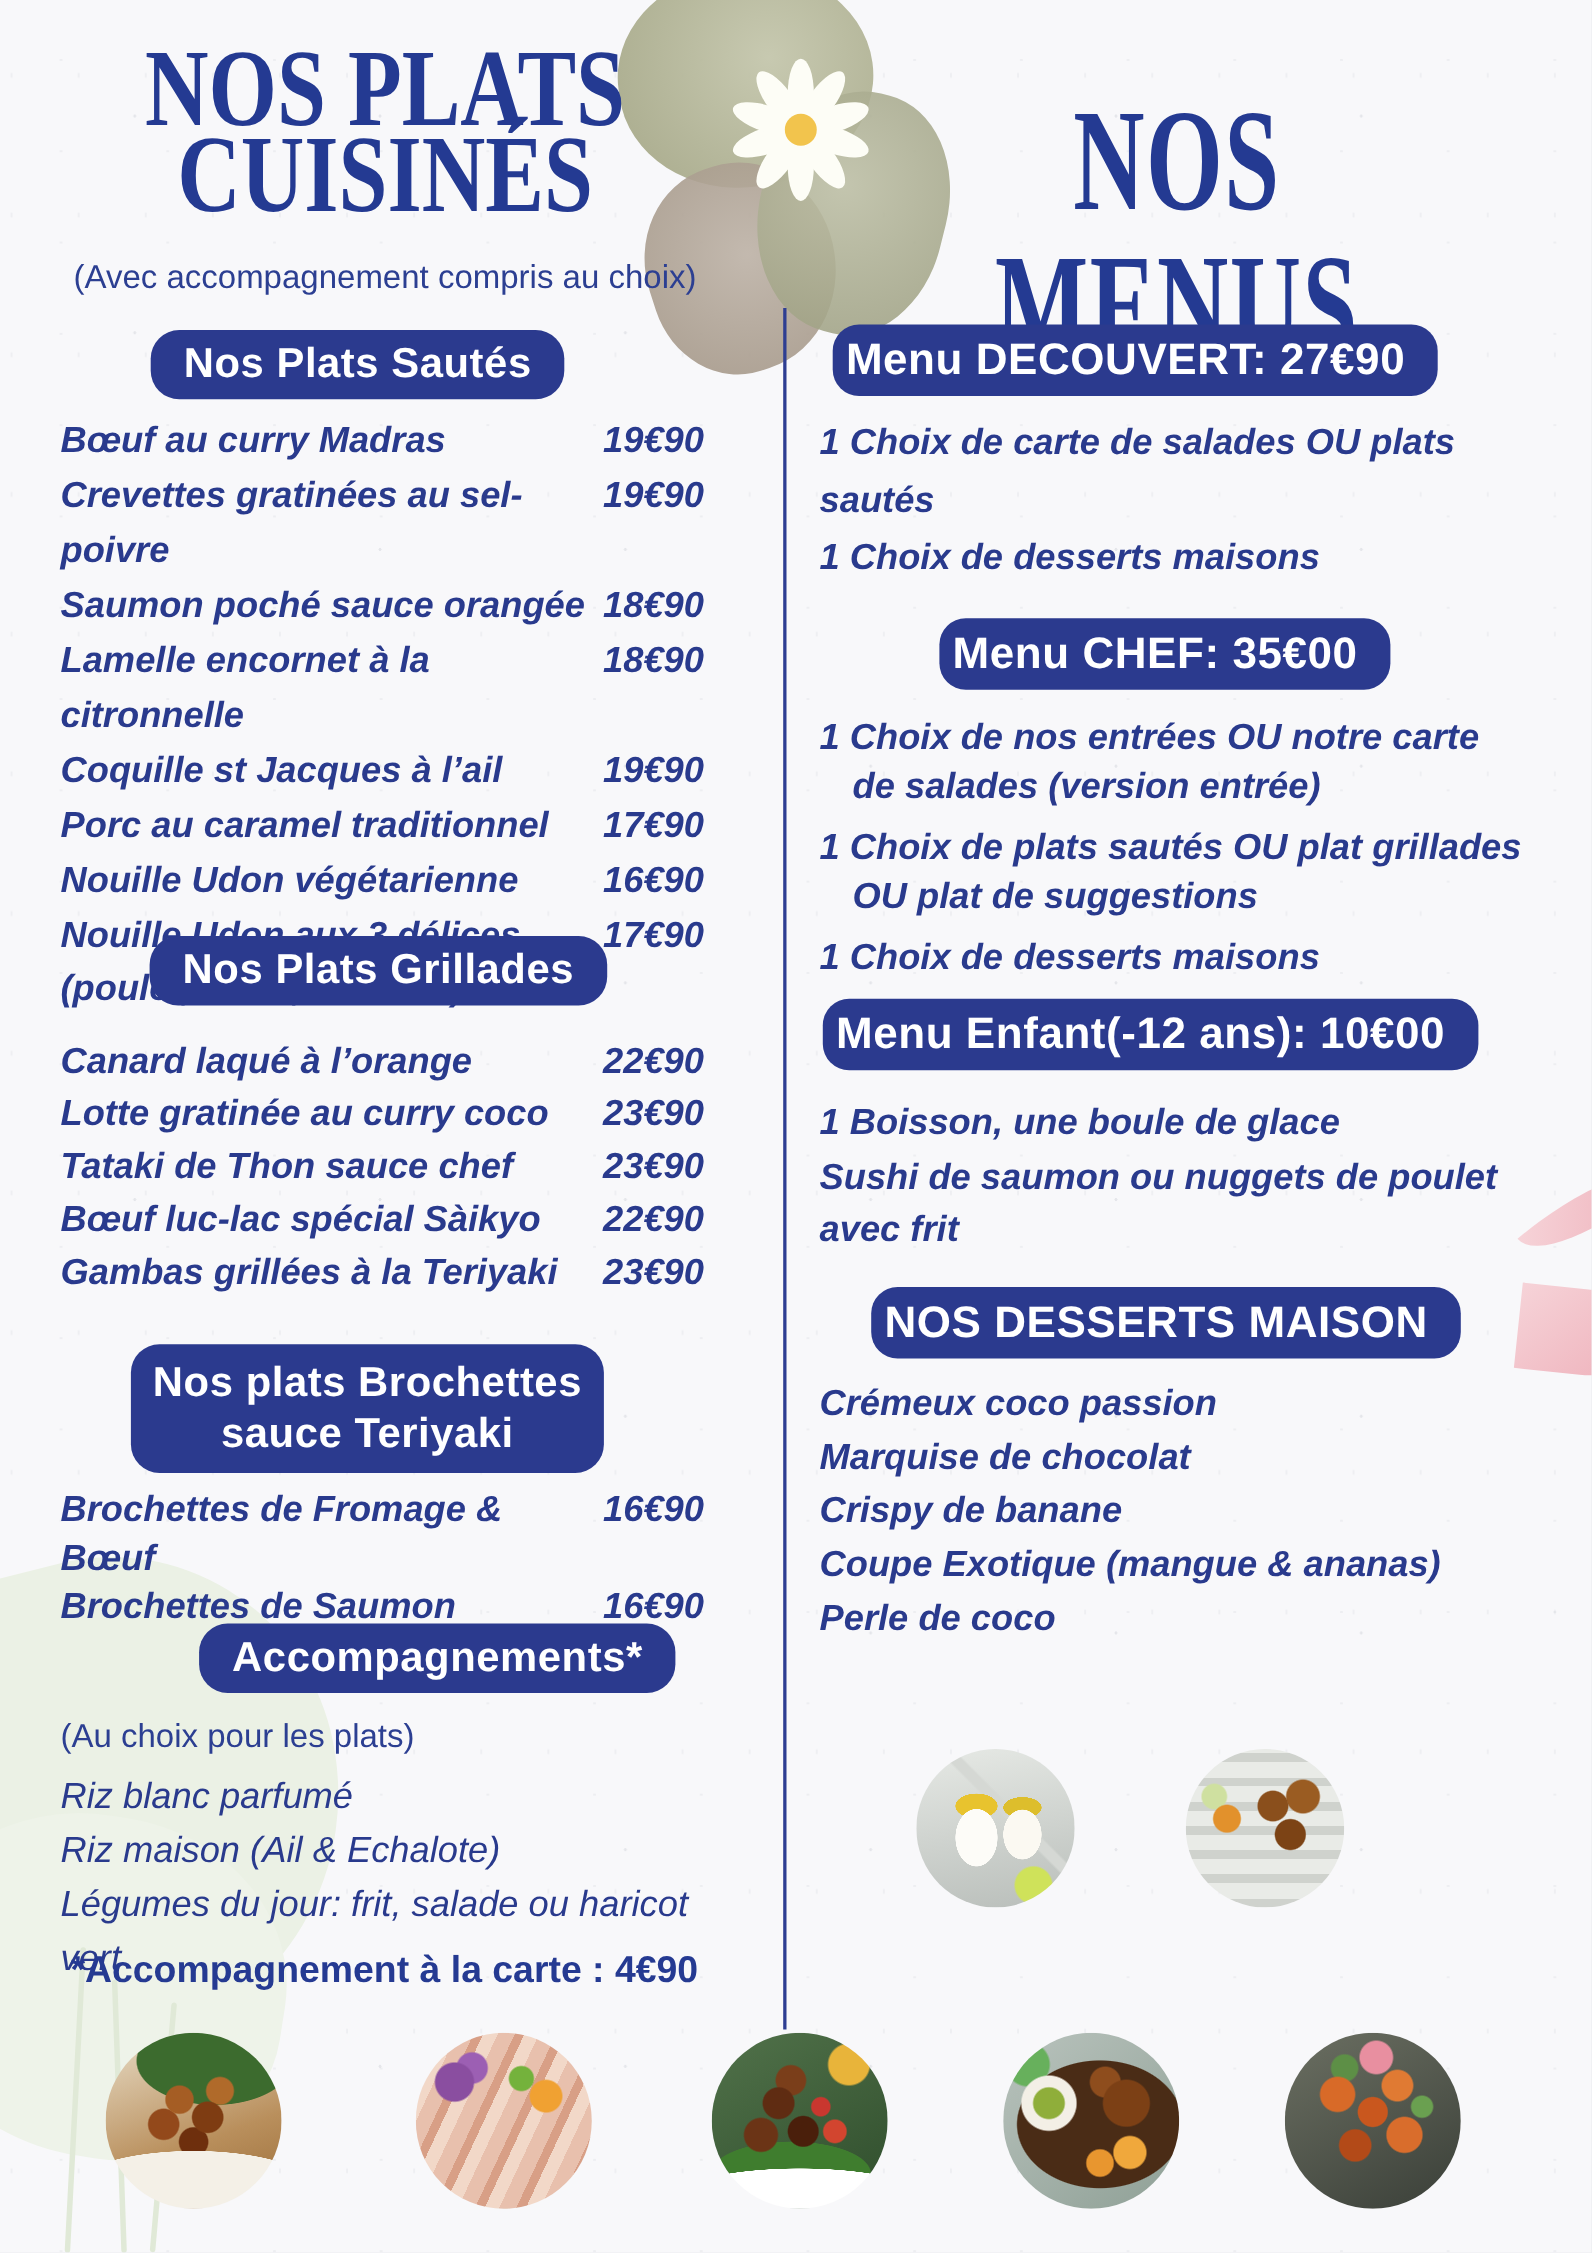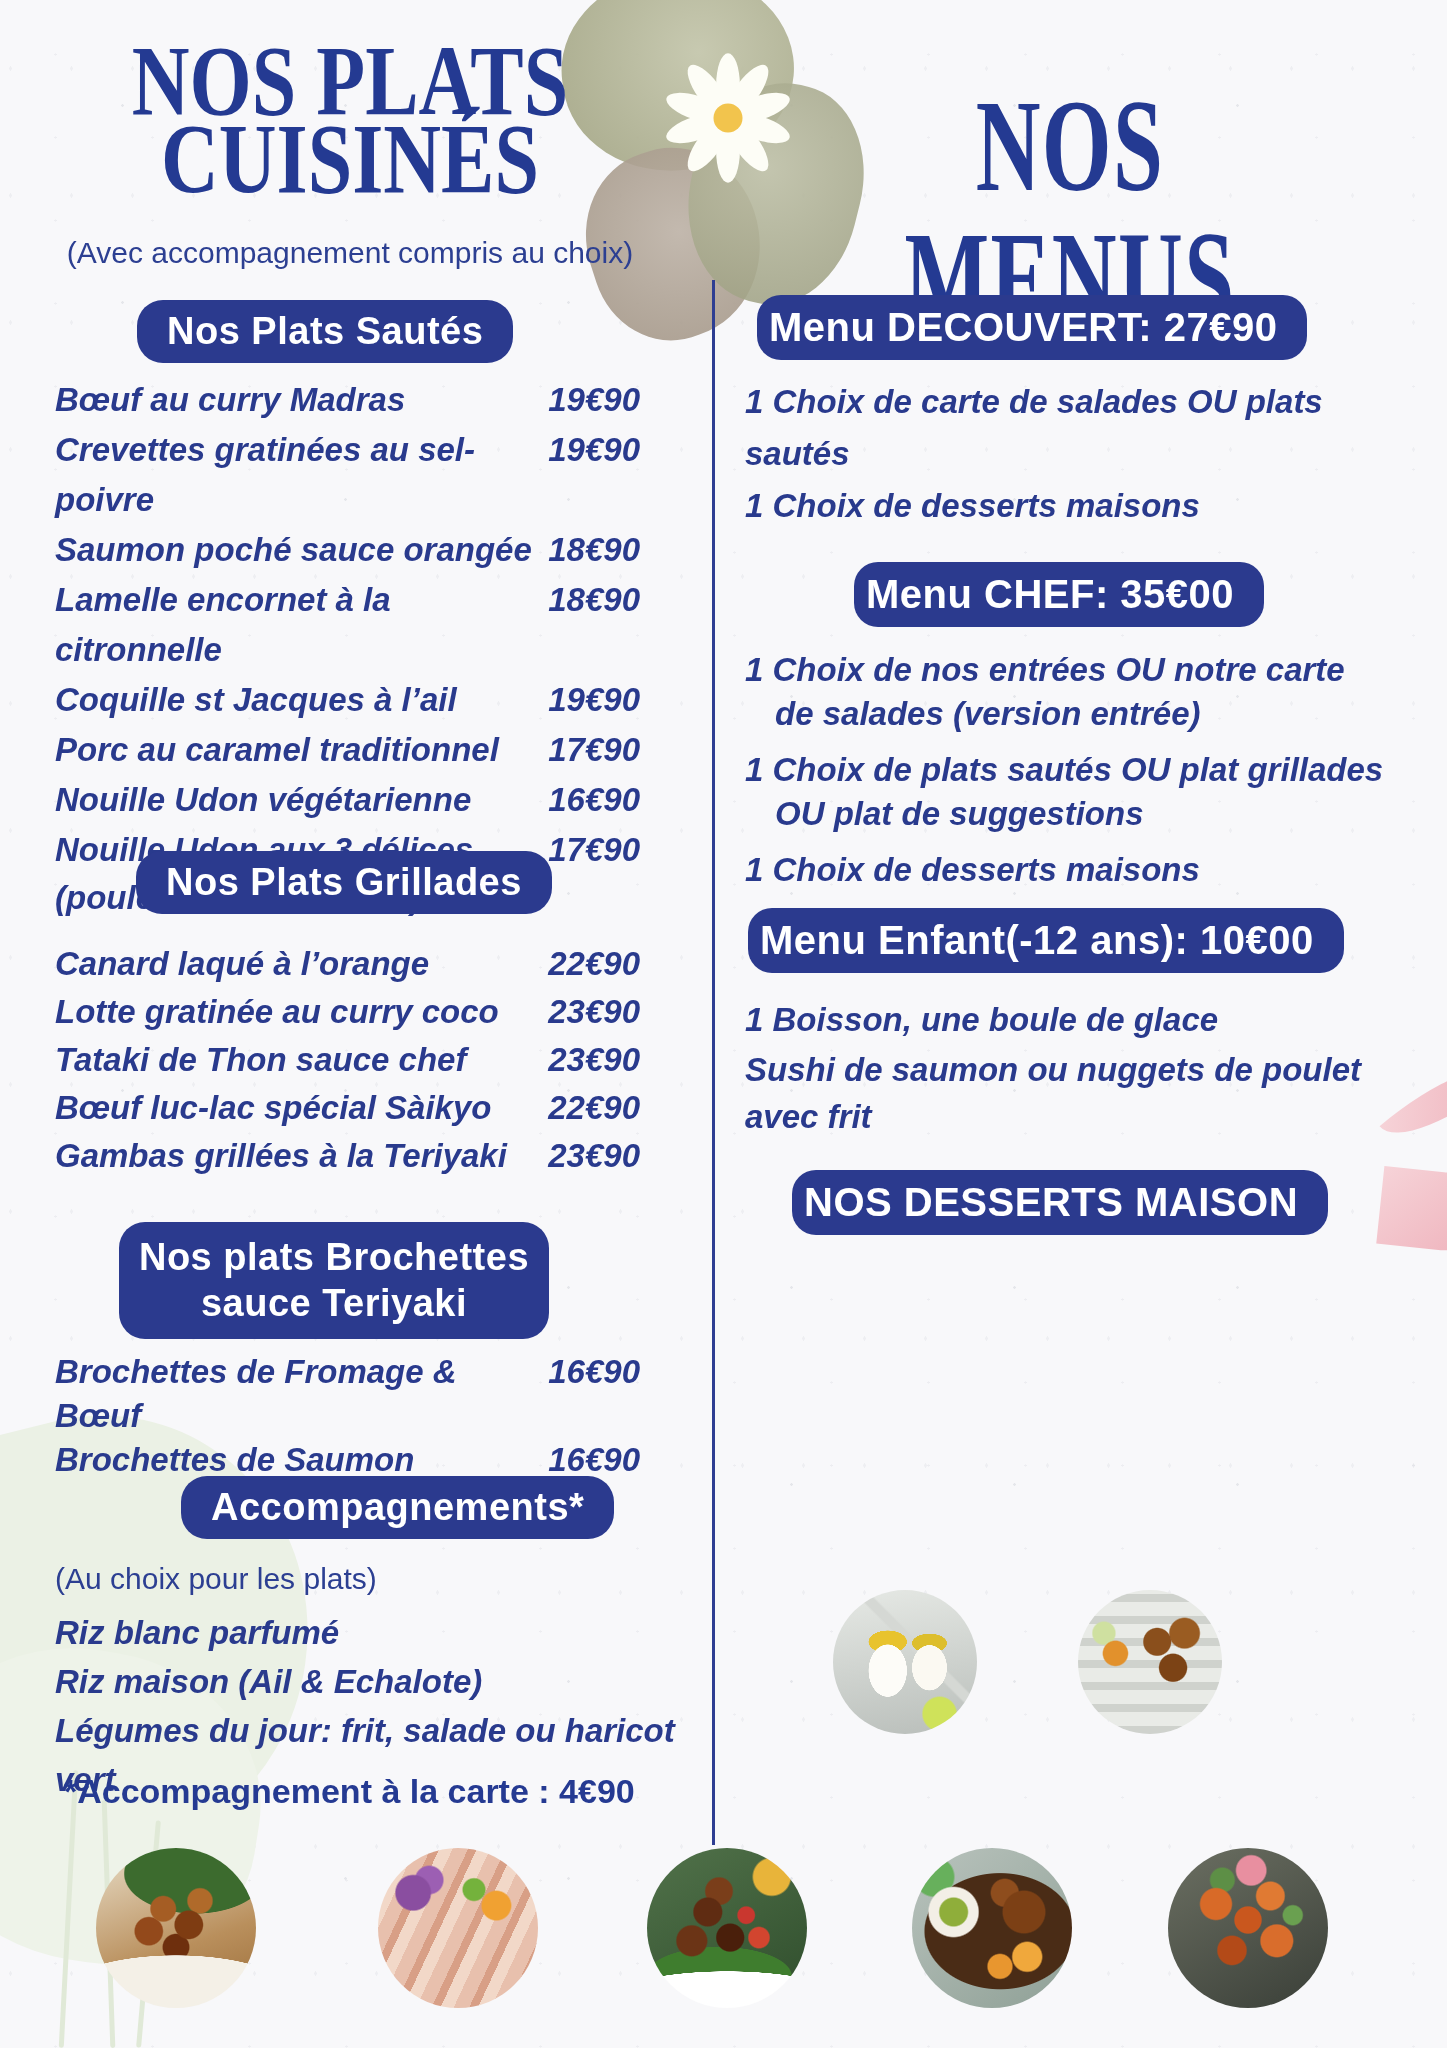--- a/index.html
+++ b/index.html
@@ -45,21 +45,21 @@
     border-radius:26px;padding:10px 30px;font-size:38px;letter-spacing:.5px;white-space:nowrap;}
   .pill-2line{white-space:normal;text-align:center;line-height:1.22;padding:12px 0;}
   .pill-r{font-size:40px;border-radius:24px;padding-left:12px;}
   .list{position:absolute;left:55px;width:585px;color:#293a8d;}
   .row{display:flex;justify-content:space-between;align-items:baseline;
     font-style:italic;font-weight:700;font-size:33px;}
   .lh50 .row{line-height:50px;} .lh48 .row{line-height:48px;} .lh44 .row{line-height:44px;}
   .subnote{font-style:italic;font-weight:700;font-size:33px;line-height:46px;}
   .centered-note{position:absolute;left:55px;width:585px;text-align:left;color:#2c3f92;font-size:30px;}
   .plain-list{position:absolute;left:55px;width:620px;color:#293a8d;
-    font-style:italic;font-weight:700;font-size:33px;}
+    font-style:italic;font-weight:400;font-size:33px;}
   .plain-list div{line-height:49px;}
   .footnote{position:absolute;left:64px;top:1772px;color:#253a92;font-weight:700;font-size:34px;}
   .rlines{position:absolute;left:745px;width:680px;color:#293a8d;font-style:italic;font-weight:700;font-size:33px;}
   .rlines div{line-height:52px;}
   .rl-chef div{line-height:44px;} .rl-chef .gap{margin-top:12px;} .rl-chef .indent{padding-left:30px;}
   .rl-enfant div{line-height:50px;} .rl-enfant .wrap{line-height:44px;}
   .rl-desserts div{line-height:49px;}
   
   .ph{position:absolute;border-radius:50%;overflow:hidden;}
   .ph-d{width:144px;height:144px;top:1590px;}
@@ -285,20 +285,27 @@
   </div>
 
   <div class="pill pill-r" style="left:748px;top:908px;">Menu Enfant(-12 ans): 10€00</div>
   <div class="rlines rl-enfant" style="top:995px;">
     <div>1 Boisson, une boule de glace</div>
     <div>Sushi de saumon ou nuggets de poulet</div>
     <div class="wrap">avec frit</div>
   </div>
 
   <div class="pill pill-r" style="left:792px;top:1170px;">NOS DESSERTS MAISON</div>
+  <div class="rlines rl-desserts" style="top:1250px;">
+    <div>Crémeux coco passion</div>
+    <div>Marquise de chocolat</div>
+    <div>Crispy de banane</div>
+    <div>Coupe Exotique (mangue &amp; ananas)</div>
+    <div>Perle de coco</div>
+  </div>
 
   <div class="ph ph-d ph-verrines"></div>
   <div class="ph ph-d ph-croquettes"></div>
   <div class="ph ph-s ph-pork"></div>
   <div class="ph ph-s ph-platter"></div>
   <div class="ph ph-s ph-beef"></div>
   <div class="ph ph-s ph-grill"></div>
   <div class="ph ph-s ph-prawns"></div>
 
 </div>

